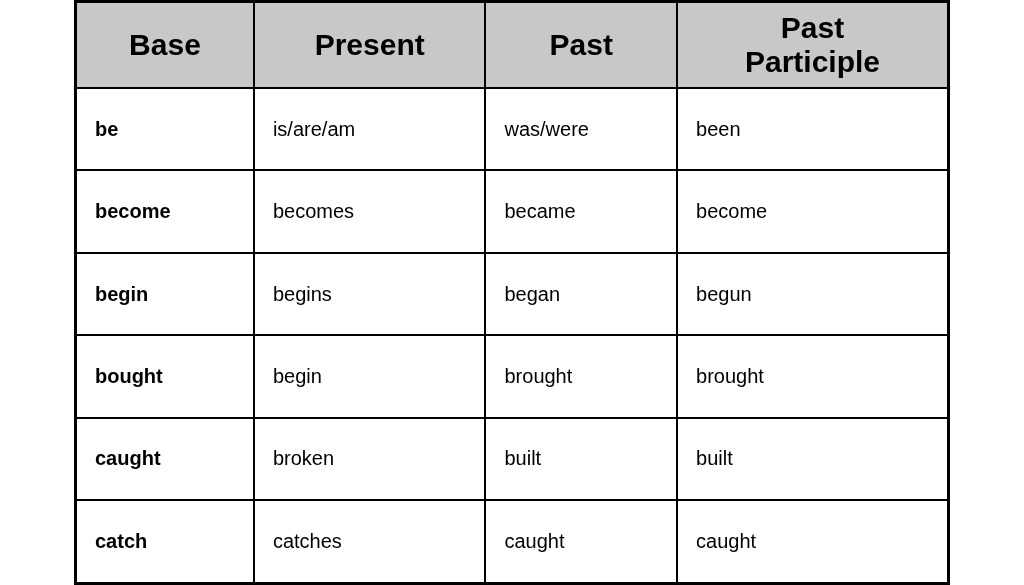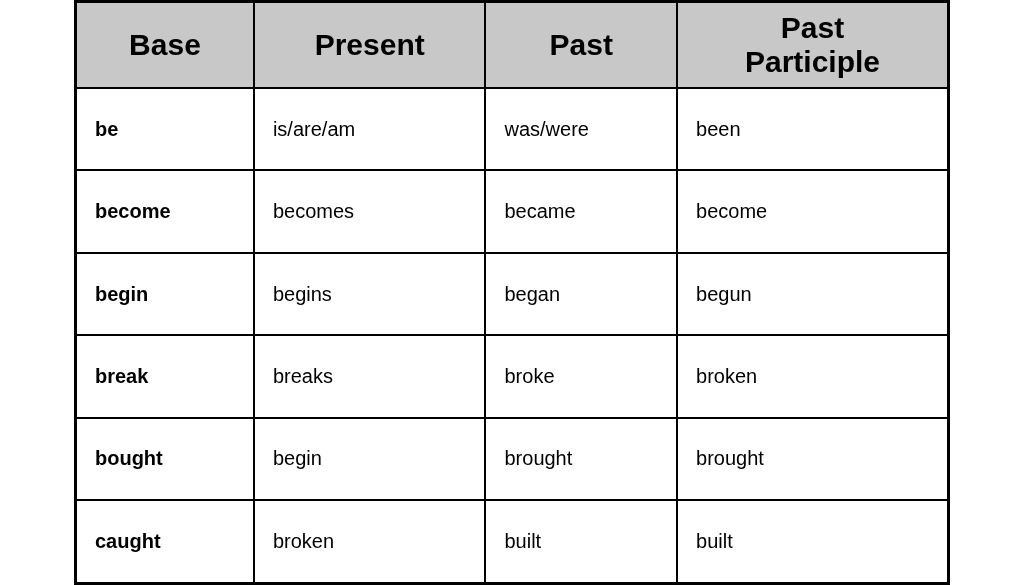--- a/index.html
+++ b/index.html
@@ -83,32 +83,32 @@
           <td>became</td>
           <td>become</td>
         </tr>
         <tr>
           <td>begin</td>
           <td>begins</td>
           <td>began</td>
           <td>begun</td>
         </tr>
         <tr>
-          <td>break</td>
-          <td>breaks</td>
-          <td>broke</td>
-          <td>broken</td>
-        </tr>
-        <tr>
           <td>bought</td>
           <td>begin</td>
           <td>brought</td>
           <td>brought</td>
         </tr>
         <tr>
           <td>caught</td>
           <td>broken</td>
           <td>built</td>
           <td>built</td>
         </tr>
+        <tr>
+          <td>catch</td>
+          <td>catches</td>
+          <td>caught</td>
+          <td>caught</td>
+        </tr>
       </tbody>
   </table>
 </div>
 
 </body></html>

